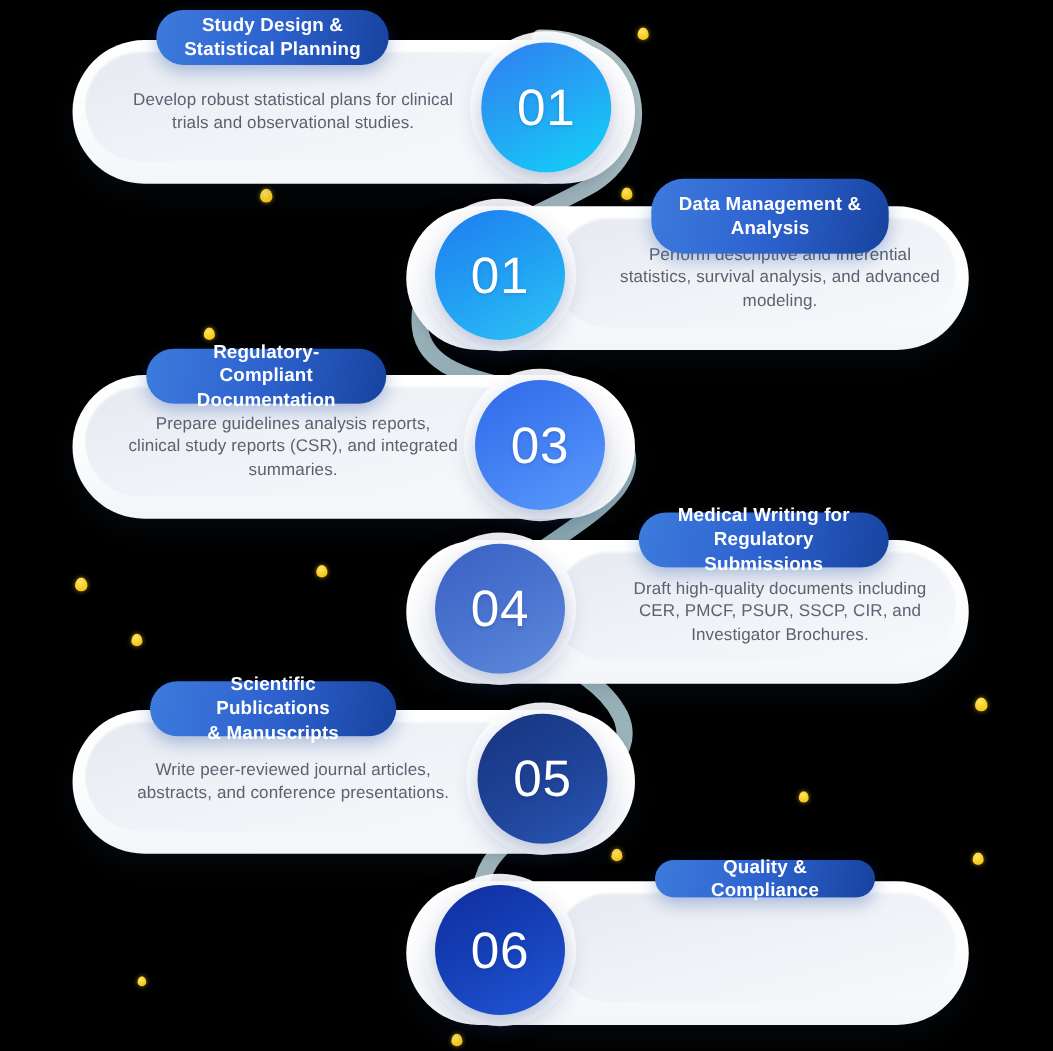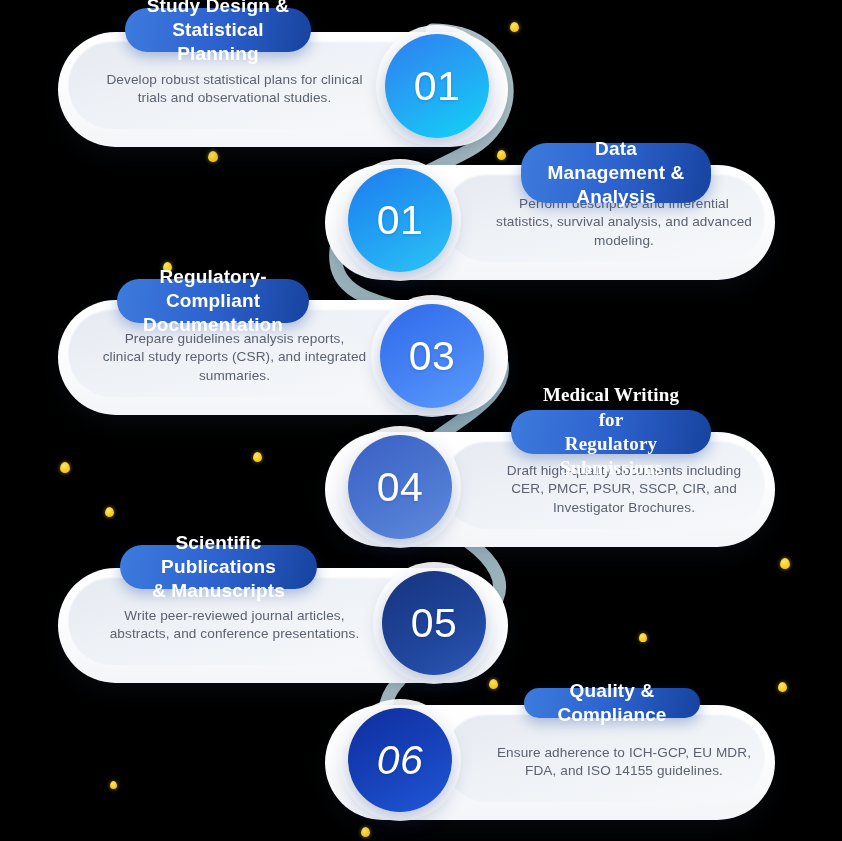--- a/index.html
+++ b/index.html
@@ -73,21 +73,21 @@
   .pill{
     position:absolute;
     z-index:6;
     display:flex;
     align-items:center;
     justify-content:center;
     text-align:center;
     border-radius:26px;
     background:linear-gradient(100deg,#3d7bdd 0%,#2e63cf 48%,#17439f 100%);
     color:#ffffff;
-    font-size:19px;
+    font-size:15px;
     font-weight:bold;
     line-height:1.28;
     letter-spacing:.15px;
     padding:7px 18px;
     box-shadow:0 5px 14px rgba(23,67,159,.32);
     white-space:pre-line;
     box-sizing:border-box;
   }
 
   
@@ -176,38 +176,37 @@
   <div class="pill" style="left:117px;top:279px;width:192px;height:44px;text-align:center;">Regulatory-Compliant
 Documentation</div>
   <div class="numwrap" style="left:380px;top:304px;text-align:center;">
     <div class="num" style="background:linear-gradient(150deg,#2f6ae8 0%,#4683f4 55%,#5b9bfb 100%);">03</div>
   </div>
 
   <div class="card right" style="left:325px;top:432px;width:450px;">
     <div class="inner"></div>
     <div class="desc">Draft high-quality documents including CER, PMCF, PSUR, SSCP, CIR, and Investigator Brochures.</div>
   </div>
-  <div class="pill" style="left:511px;top:410px;width:200px;height:44px;font-family:Liberation Serif, serif;">Medical Writing for
+  <div class="pill" style="left:511px;top:410px;width:200px;height:44px;">Medical Writing for
 Regulatory Submissions</div>
   <div class="numwrap" style="left:348px;top:435px;">
     <div class="num" style="background:linear-gradient(150deg,#3a60c4 0%,#4c76d0 55%,#5f8bdc 100%);">04</div>
   </div>
 
   <div class="card left" style="left:58px;top:568px;width:450px;">
     <div class="inner"></div>
     <div class="desc">Write peer-reviewed journal articles, abstracts, and conference presentations.</div>
   </div>
   <div class="pill" style="left:120px;top:545px;width:197px;height:44px;">Scientific Publications
 &amp; Manuscripts</div>
   <div class="numwrap" style="left:382px;top:571px;">
     <div class="num" style="background:linear-gradient(150deg,#17347f 0%,#1f4499 55%,#2a57b5 100%);">05</div>
   </div>
 
   <div class="card right" style="left:325px;top:705px;width:450px;">
     <div class="inner"></div>
-    <div class="desc">Ensure adherence to ICH-GCP, EU MDR, FDA, and ISO 14155 guidelines.</div>
   </div>
   <div class="pill" style="left:524px;top:688px;width:176px;height:30px;">Quality &amp; Compliance</div>
   <div class="numwrap" style="left:348px;top:708px;">
-    <div class="num" style="background:linear-gradient(150deg,#0f2d9e 0%,#1743bb 55%,#2157d8 100%);font-style:italic;">06</div>
+    <div class="num" style="background:linear-gradient(150deg,#0f2d9e 0%,#1743bb 55%,#2157d8 100%);">06</div>
   </div>
 
 </div>
 
 </body></html>

